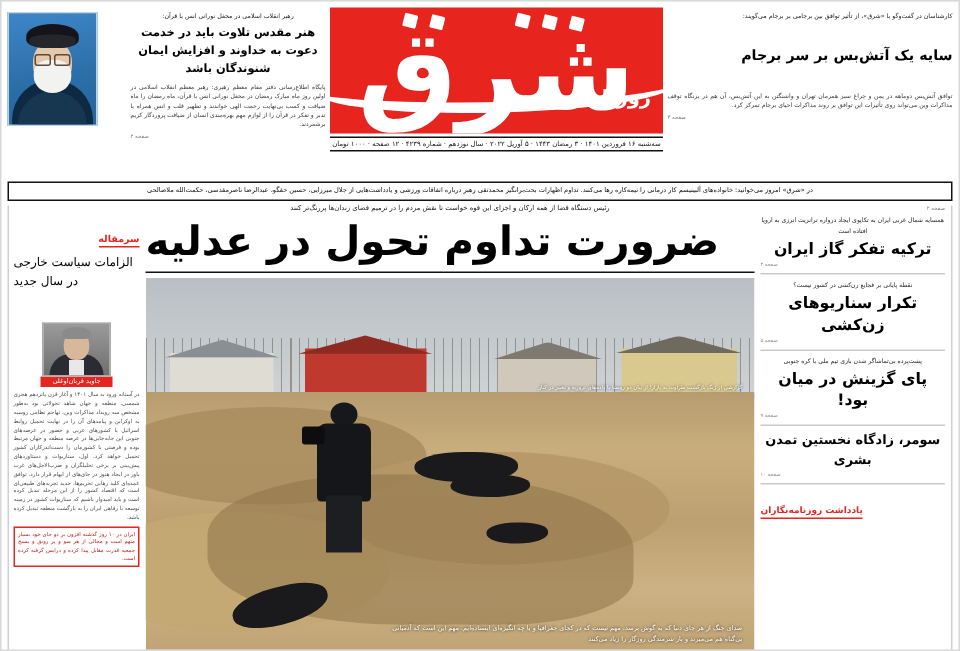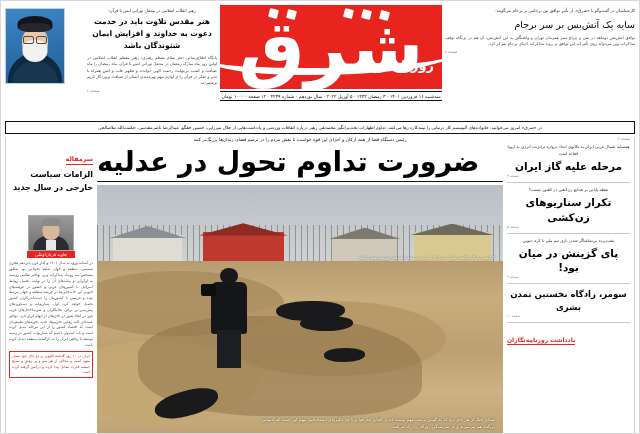--- a/index.html
+++ b/index.html
@@ -43,37 +43,37 @@
   .logo-sub{position:absolute;bottom:16px;right:8px;color:#fff;font-size:13px;font-weight:bold;}
   .logo-dots{position:absolute;top:4px;left:0;right:0;height:12px;}
   .logo-dots i{position:absolute;width:9px;height:9px;background:#fff;transform:rotate(14deg);border-radius:1px;}
   .logo-swoosh{position:absolute;left:-10px;right:-10px;bottom:14px;height:28px;
      border-bottom:7px solid #fff;border-radius:0 0 60% 40%;}
   .dateline{border-top:1px solid #111;border-bottom:1px solid #111;margin-top:2px;
             font-size:4.6px;letter-spacing:.2px;color:#111;text-align:center;padding:1.5px 0;}
 
   .world-box{width:190px;display:flex;flex-direction:column;padding-top:3px;box-sizing:border-box;}
   .w-kicker{font-size:4.2px;line-height:1.55;color:#1b1b1b;text-align:justify;}
-  .w-head{font-size:9.5px;font-weight:normal;line-height:1.5;color:#000;text-align:right;margin:3px 0;}
+  .w-head{font-size:9.5px;font-weight:bold;line-height:1.5;color:#000;text-align:right;margin:16px 0;}
   .w-body{font-size:4.1px;line-height:1.62;color:#3a3a3a;text-align:justify;}
   .w-more{font-size:3.6px;color:#777;text-align:left;margin-top:2px;}
 
   
   .indexbar{margin:2px 4px 0 4px;border:1px solid #111;padding:2.5px 5px;
             font-size:4.4px;line-height:1.4;color:#111;text-align:center;}
 
   
   .body-grid{display:flex;flex-direction:row-reverse;padding:3px 4px 4px 4px;box-sizing:border-box;
              height:306px;gap:4px;}
 
   
   .col-editorial{width:88px;flex:0 0 88px;display:flex;flex-direction:column;border-left:1px solid #cfcfcf;padding-left:3px;box-sizing:border-box;}
   .sarmaghaleh{align-self:flex-start;color:#e8241f;font-size:6.4px;font-weight:bold;letter-spacing:.4px;
                border-bottom:1px solid #e8241f;padding-bottom:1px;margin-bottom:4px;margin-top:18px;}
-  .ed-head{font-size:8px;font-weight:bold;line-height:1.6;text-align:right;color:#000;margin-bottom:20px;}
+  .ed-head{font-size:8px;font-weight:normal;line-height:1.6;text-align:left;color:#000;margin-bottom:20px;}
   .ed-author-photo{width:44px;height:34px;margin:0 auto 0 auto;background:#cfcfcf;position:relative;overflow:hidden;border:1px solid #aaa;}
   .ap-bg{position:absolute;inset:0;background:linear-gradient(180deg,#9a9a9a,#6f6f6f);}
   .ap-suit{position:absolute;bottom:0;left:4px;right:4px;height:14px;background:#2b2b33;border-radius:16px 16px 0 0;}
   .ap-shirt{position:absolute;bottom:0;left:50%;transform:translateX(-50%);width:10px;height:10px;background:#e8e8ea;}
   .ap-face{position:absolute;top:5px;left:50%;transform:translateX(-50%);width:17px;height:19px;background:#d8b79a;border-radius:46%;}
   .ap-hair{position:absolute;top:2px;left:50%;transform:translateX(-50%);width:19px;height:8px;background:#8b8b8b;border-radius:50% 50% 20% 20%;}
   .ed-byline{background:#e8241f;color:#fff;font-size:4.4px;text-align:center;padding:1.2px 2px;width:44px;margin:0 auto;}
   .ed-body{font-size:3.7px;line-height:1.58;color:#4a4a4a;text-align:justify;margin-top:3px;column-count:1;}
   .ed-redbox{margin-top:2px;border:1px solid #e8241f;color:#c0211d;font-size:3.6px;line-height:1.5;padding:2px;text-align:justify;}
 
@@ -242,21 +242,21 @@
         <div class="photo-credit">گزارشی از زنگ بازگشت طراوت به بازار؛ از بیان دو روستا با داده‌های تروریه و تغییر در کنار</div>
         <div class="photo-caption">صدای جنگ از هر جای دنیا که به گوش برسد، مهم نیست که در کجای جغرافیا و با چه انگیزه‌ای ایستاده‌ایم. مهم این است که آدمیانی بی‌گناه هم می‌میرند و بار شرمندگی روزگار را زیاد می‌کنند</div>
       </div>
     </div>
 
     <div class="col-side">
       <div class="side-pagenote">صفحه ۲</div>
 
       <div class="side-item">
         <div class="si-kicker">همسایه شمال غربی ایران به تکاپوی ایجاد دروازه ترانزیت انرژی به اروپا افتاده است</div>
-        <div class="si-head">مرحله علیه گاز ایران</div>
+        <div class="si-head">ترکیه تفکر گاز ایران</div>
         <div class="si-more">صفحه ۴</div>
       </div>
 
       <div class="side-item">
         <div class="si-kicker">نقطه پایانی بر فجایع زن‌کشی در کشور نیست؟</div>
         <div class="si-head">تکرار سناریوهای زن‌کشی</div>
         <div class="si-more">صفحه ۵</div>
       </div>
 
       <div class="side-item">

